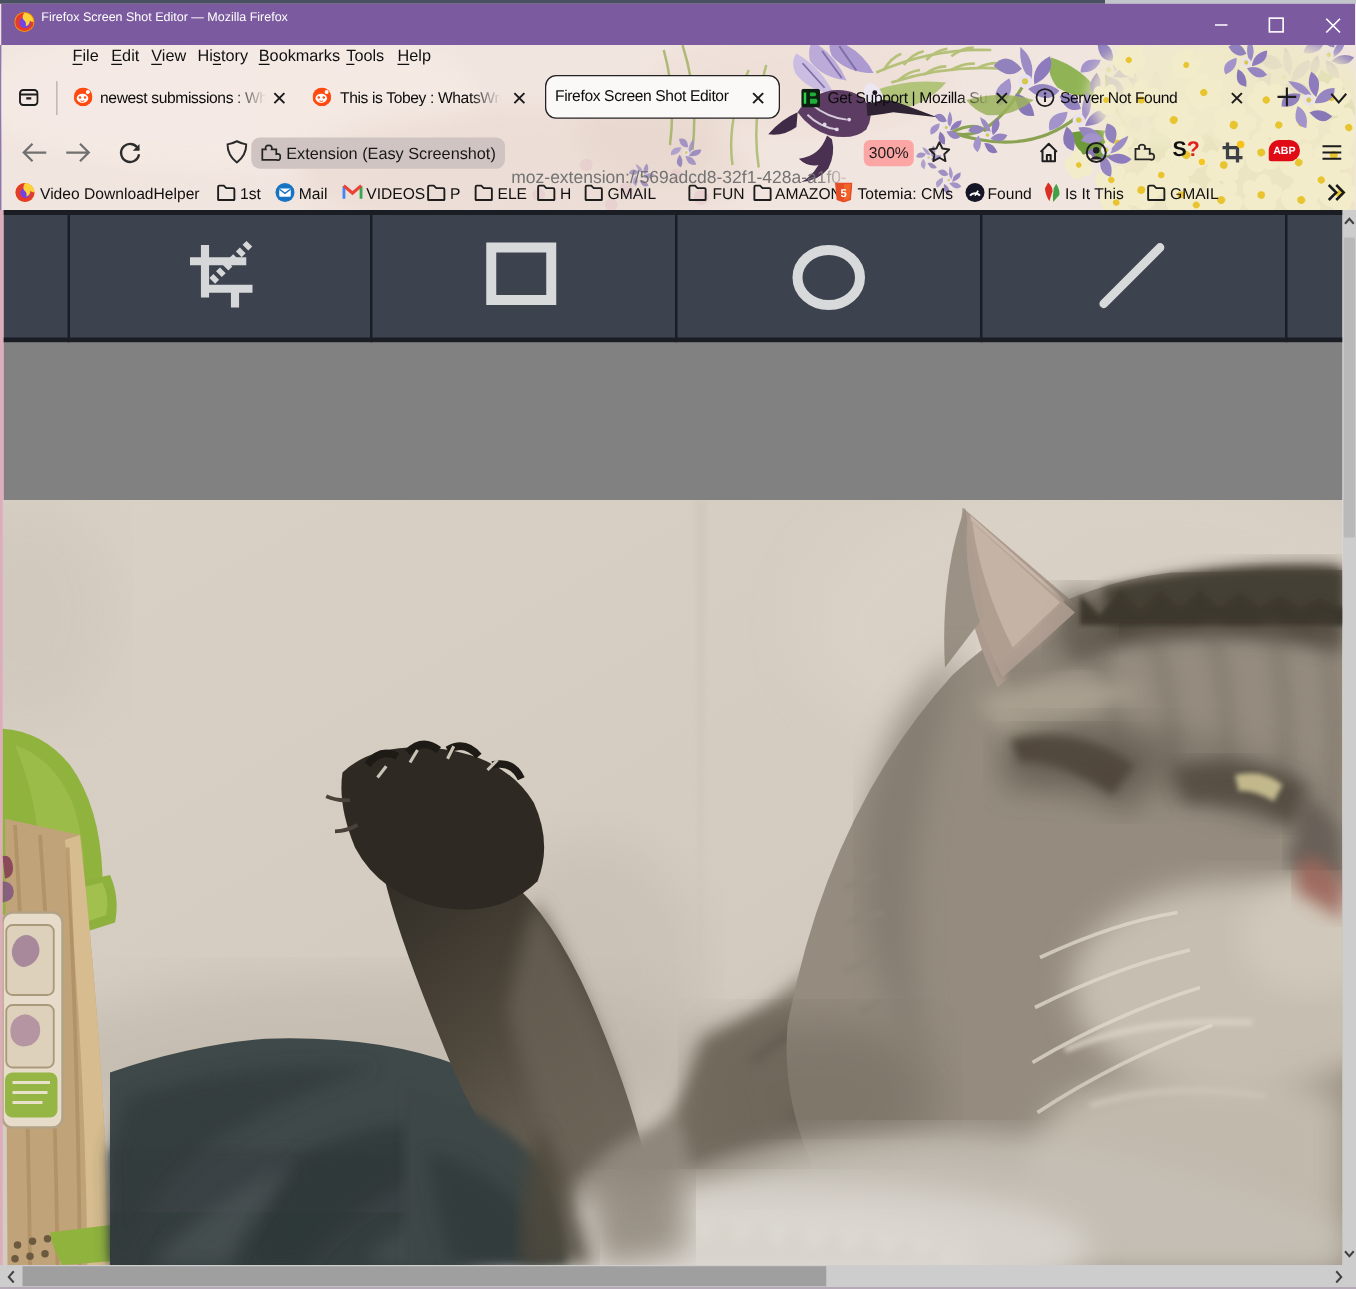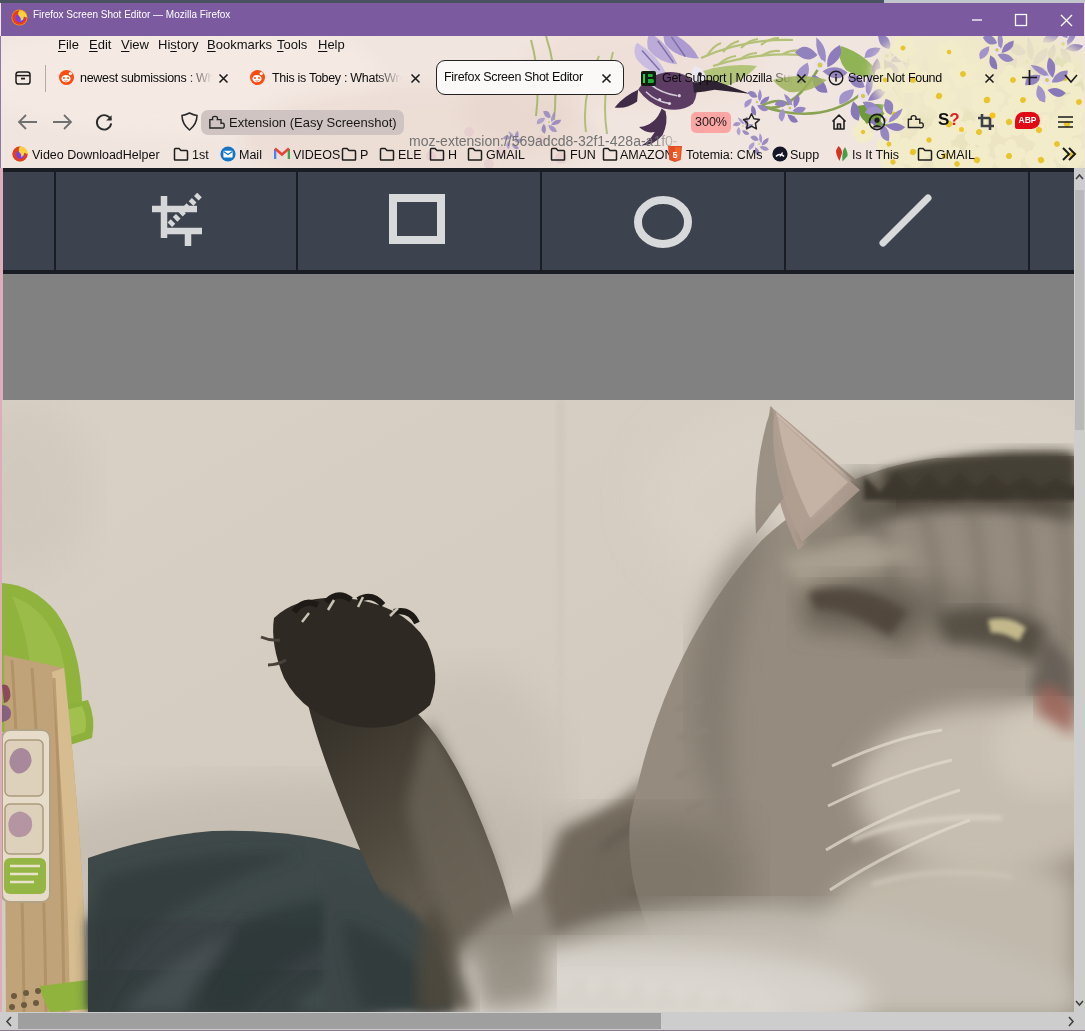--- a/index.html
+++ b/index.html
@@ -542,21 +542,21 @@
  <path d="M0 0 h14 l-1.3 14 L7 16 1.3 14Z" fill="#e44d26"></path>
  <path d="M7 1.2 v13.5 l4.6 -1.6 L12.7 1.2Z" fill="#f16529"></path>
  <text x="7" y="11.5" font-size="9" font-weight="bold" fill="#fff" text-anchor="middle" font-family="Liberation Sans">5</text>
 </svg>
 <div class="abs bktxt" style="left:686px;top:148px">Totemia: CMs</div>
 <svg class="abs" style="left:772px;top:146px;width:16px;height:16px" viewBox="0 0 16 16">
  <circle cx="8" cy="8" r="7.6" fill="#141526"></circle>
  <path d="M4 10.5 A5 5 0 0 1 12 10.5" fill="none" stroke="#fff" stroke-width="1.6"></path>
  <path d="M8 10.5 L10.5 6.5" stroke="#fff" stroke-width="1.4"></path>
 </svg>
-<div class="abs bktxt" style="left:790px;top:148px">Supp</div>
+<div class="abs bktxt" style="left:790px;top:148px">Found</div>
 <svg class="abs" style="left:834px;top:145px;width:16px;height:17px" viewBox="0 0 16 17">
  <path d="M4.5 1 Q8 4 8 8 L5.5 16 Q2 10 2 5.5Z" fill="#d93025"></path>
  <path d="M11 2 Q14 7 13.5 11 L8.5 16.5 Q8 10 9 5.5Z" fill="#43a047"></path>
 </svg>
 <div class="abs bktxt" style="left:852px;top:148px">Is It This</div>
 <div class="abs bktxt" style="left:936px;top:148px">GMAIL</div>
 <svg class="abs" style="left:1060px;top:146px;width:18px;height:16px" viewBox="0 0 18 16">
  <path d="M3 2 L9 8 L3 14 M9 2 L15 8 L9 14" fill="none" stroke="#1a1a1a" stroke-width="2"></path>
 </svg>
 

